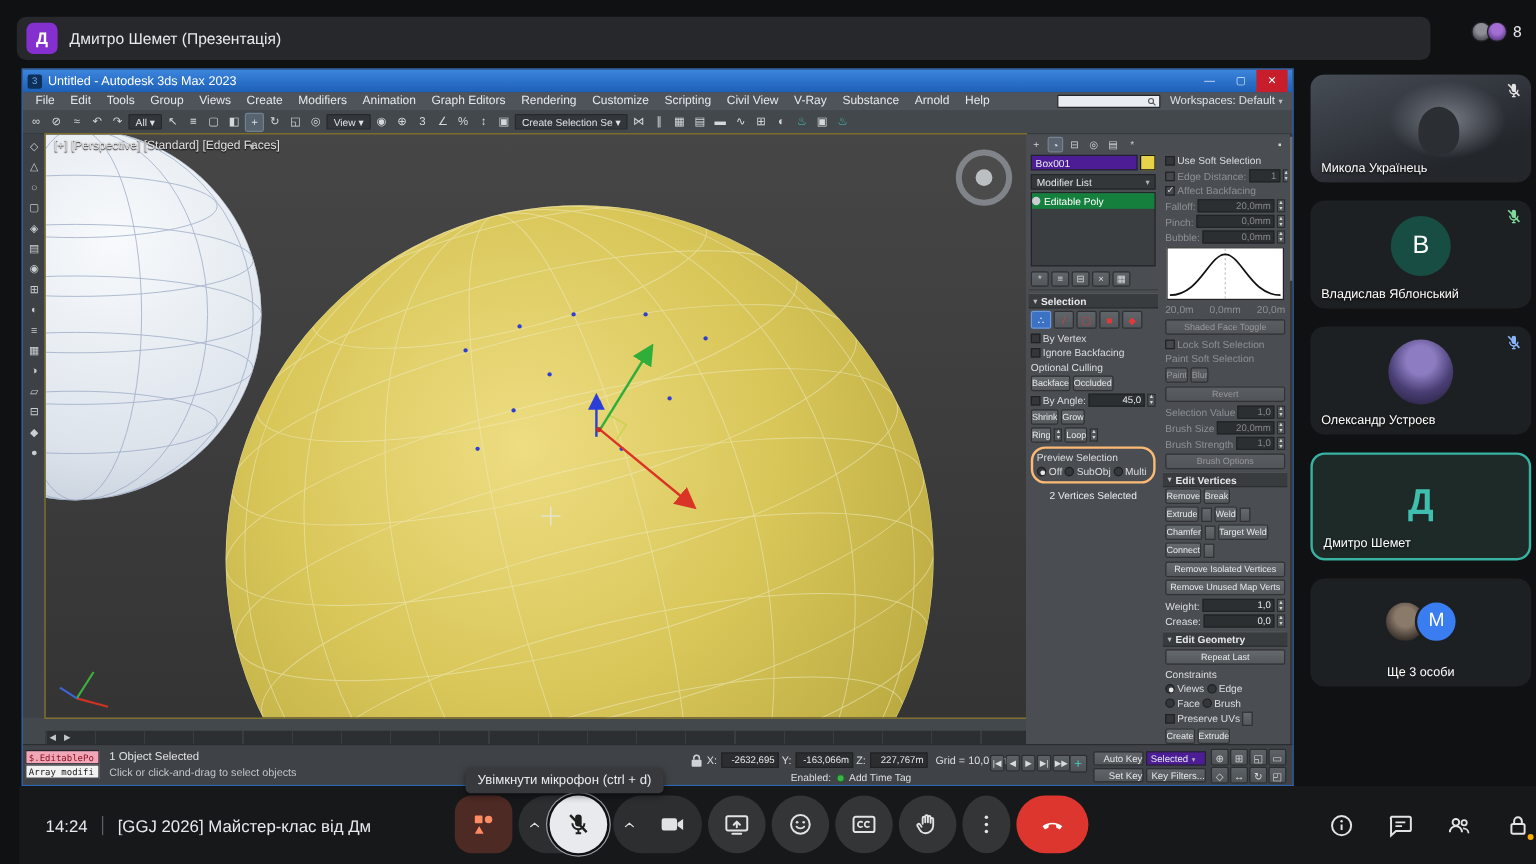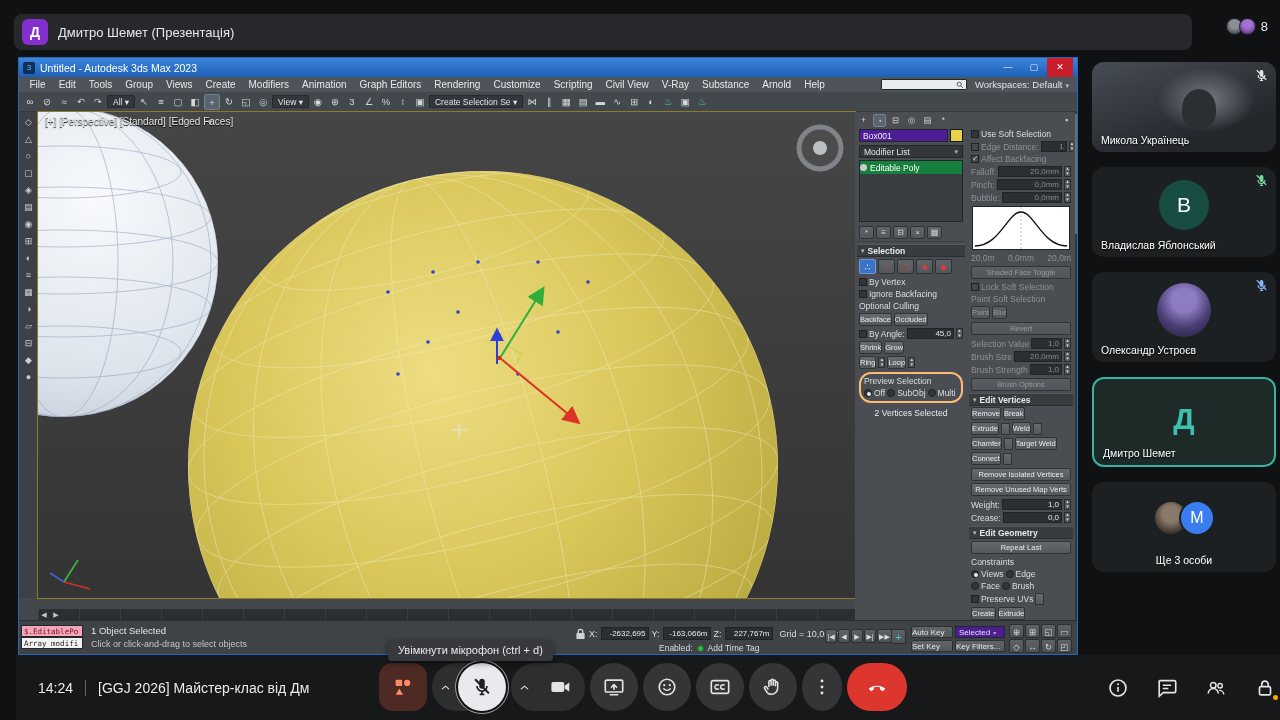--- a/index.html
+++ b/index.html
@@ -119,21 +119,21 @@
   .sb-lock{position:absolute;left:556px;top:7px;width:11px;height:12px;}
   .coordrow{position:absolute;left:570px;top:6px;display:flex;align-items:center;gap:3px;}
   .clabel{font-size:9px;color:#dcdee0;}
   .cfield{width:48px;height:13px;background:#2b2e30;border:1px solid #202224;color:#e6e8ea;font-size:8px;line-height:12px;text-align:right;padding:0 2px;}
   .gridlbl{font-size:9px;color:#dcdee0;margin-left:4px;white-space:nowrap;}
   .enrow{position:absolute;left:640px;top:22px;display:flex;align-items:center;gap:4px;}
   .gdot{width:7px;height:7px;border-radius:50%;background:#39b54a;border:1px solid #1d6326;}
   .transport{position:absolute;left:806px;top:8px;display:flex;gap:1px;}
   .tr{min-width:12px;height:14px;line-height:14px;text-align:center;font-size:7px;color:#d9dbdd;background:linear-gradient(#5d6266,#4e5256);border:1px solid #2c2f31;border-radius:2px;padding:0 1px;white-space:nowrap;}
   .setkeys{position:absolute;left:872px;top:8px;width:15px;height:15px;line-height:14px;text-align:center;color:#3fd0c4;font-size:11px;background:linear-gradient(#5d6266,#4e5256);border:1px solid #2c2f31;border-radius:2px;}
-  .akbtn{position:absolute;height:12px;line-height:11px;font-size:8px;text-align:left;color:#e4e6e8;background:linear-gradient(#60656a,#53575b);border:1px solid #2e3133;border-radius:2px;}
+  .akbtn{position:absolute;height:12px;line-height:11px;font-size:8px;text-align:right;color:#e4e6e8;background:linear-gradient(#60656a,#53575b);border:1px solid #2e3133;border-radius:2px;}
   .akdd{position:absolute;height:12px;line-height:11px;font-size:8px;color:#e4e6e8;background:#4c1d95;border:1px solid #232628;padding:0 3px;}
   .akdd::after{content:"▾";font-size:6px;margin-left:3px;color:#aeb2b6;}
   .navcl{position:absolute;left:990px;top:3px;width:68px;display:flex;flex-wrap:wrap;gap:1px;}
   .nv{width:15px;height:14px;line-height:14px;text-align:center;font-size:8.5px;color:#d6d8da;background:linear-gradient(#5d6266,#4e5256);border:1px solid #2c2f31;border-radius:2px;}
 
   
   .tile{position:absolute;left:1092px;width:184px;height:90px;background:#1d2022;border-radius:12px;overflow:hidden;}
   .tile .tname{position:absolute;left:9px;bottom:6px;color:#fff;font-size:10.5px;text-shadow:0 1px 2px #000;z-index:2;}
   .tile .micoff{position:absolute;right:7px;top:6px;width:15px;height:15px;z-index:2;}
   .vidbg{position:absolute;inset:0;background:

